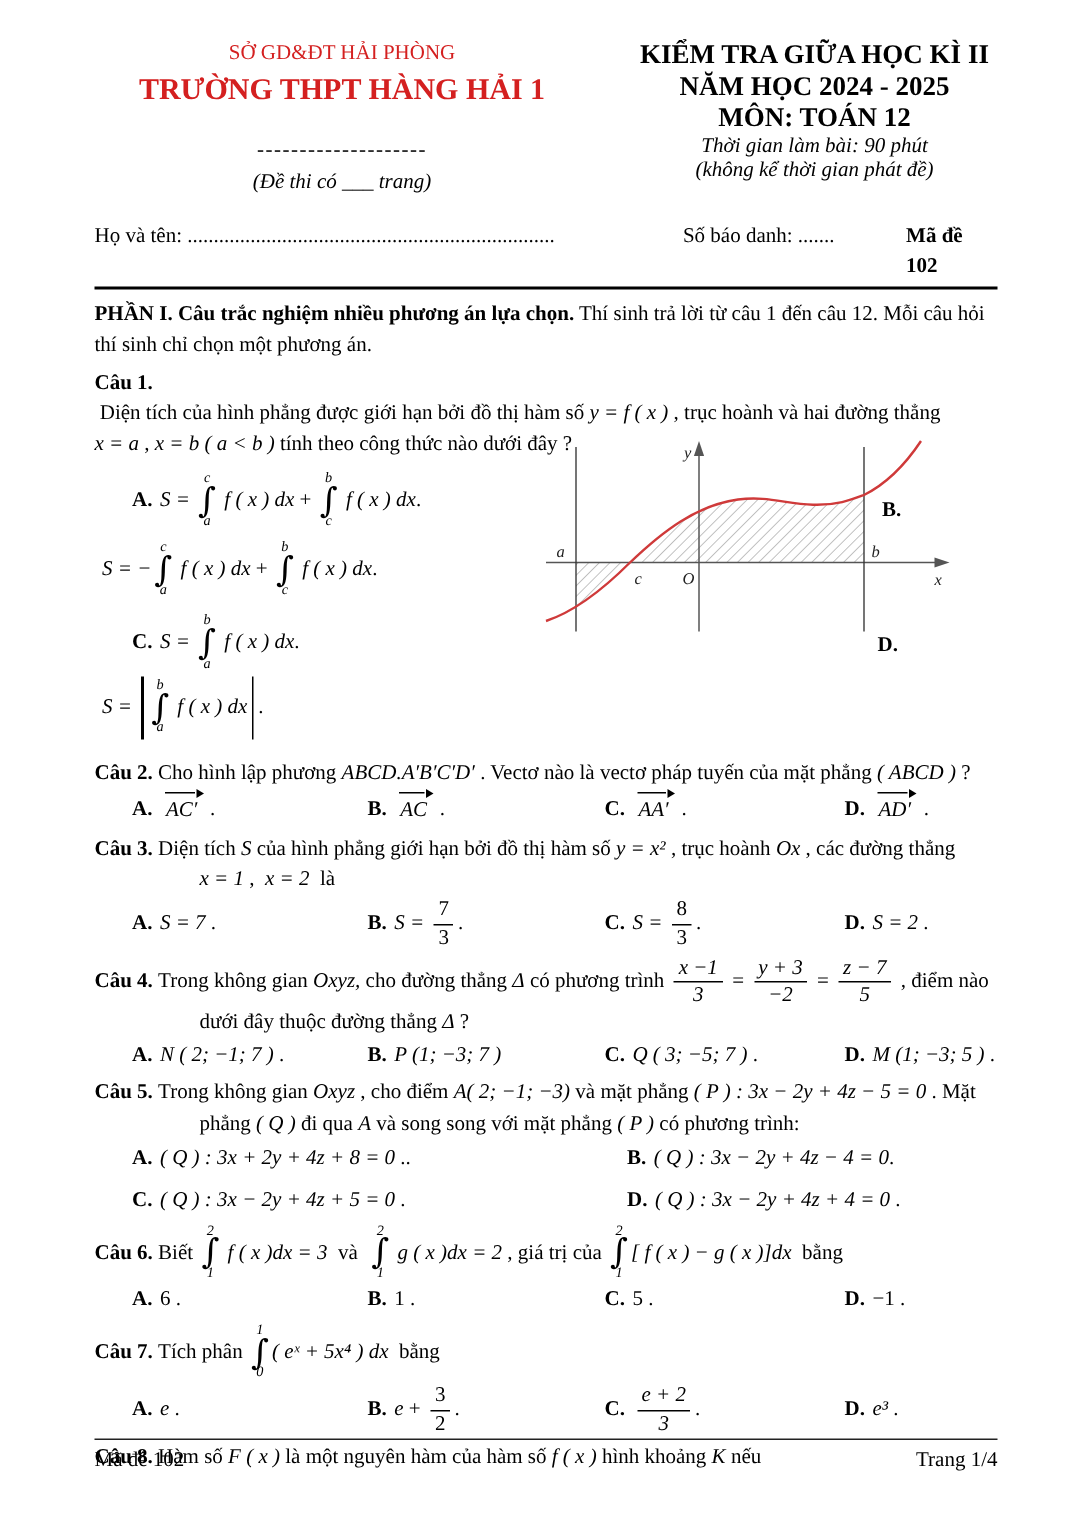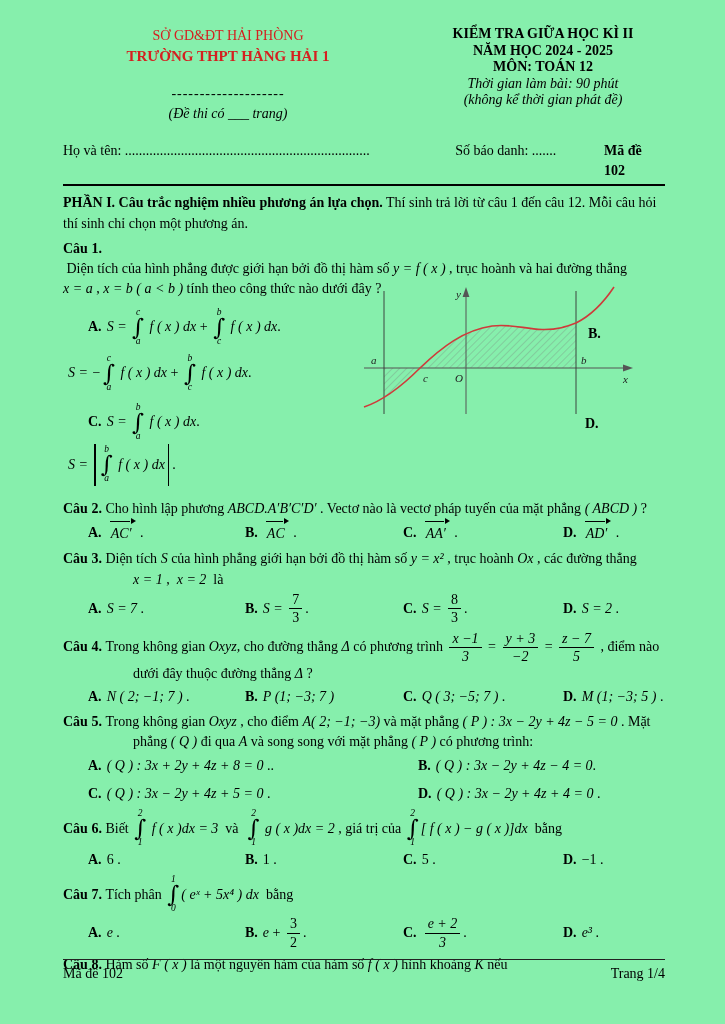--- a/index.html
+++ b/index.html
@@ -1,33 +1,33 @@
 <!DOCTYPE html>
 <html><head>
 <meta charset="utf-8">
 <style>
   * { margin:0; padding:0; box-sizing:border-box; }
   html,body { background:#e8e8e8; }
   .page {
     position:relative; width:725px; height:1024px; margin:0 auto;
-    background:#86efac; color:#000;
+    background:#ffffff; color:#000;
     font-family:"Liberation Serif", serif; font-size:14px; line-height:1.45;
     padding:26px 60px 0 63px; overflow:hidden;
   }
   .bold { font-weight:bold; }
   .ital { font-style:italic; }
   
   .hdr { display:flex; }
   .hdr-left { width:330px; text-align:center; }
   .hdr-right { flex:1; text-align:center; padding-left:28px; }
   .red1 { color:#d42020; font-size:14px; }
-  .red2 { color:#d42020; font-size:15px; font-weight:bold; }
+  .red2 { color:#d42020; font-size:20px; font-weight:bold; }
   .hdr-left .dash { margin-top:16px; letter-spacing:1px; }
   .hdr-right div { line-height:1.18; }
-  .hr-b { font-weight:bold; font-size:14px; }
+  .hr-b { font-weight:bold; font-size:18px; }
   .hr-i { font-style:italic; }
   
   .info-row { display:flex; margin-top:16px; border-bottom:2.2px solid #000; padding-bottom:3px; }
   .info-name { width:372px; }
   .info-sbd  { width:152px;margin-left:28px; }
   .info-code { margin-left:auto; font-weight:bold; }
   
   .part1 { margin-top:7px; }
   
   .q { margin-top:5px; }

